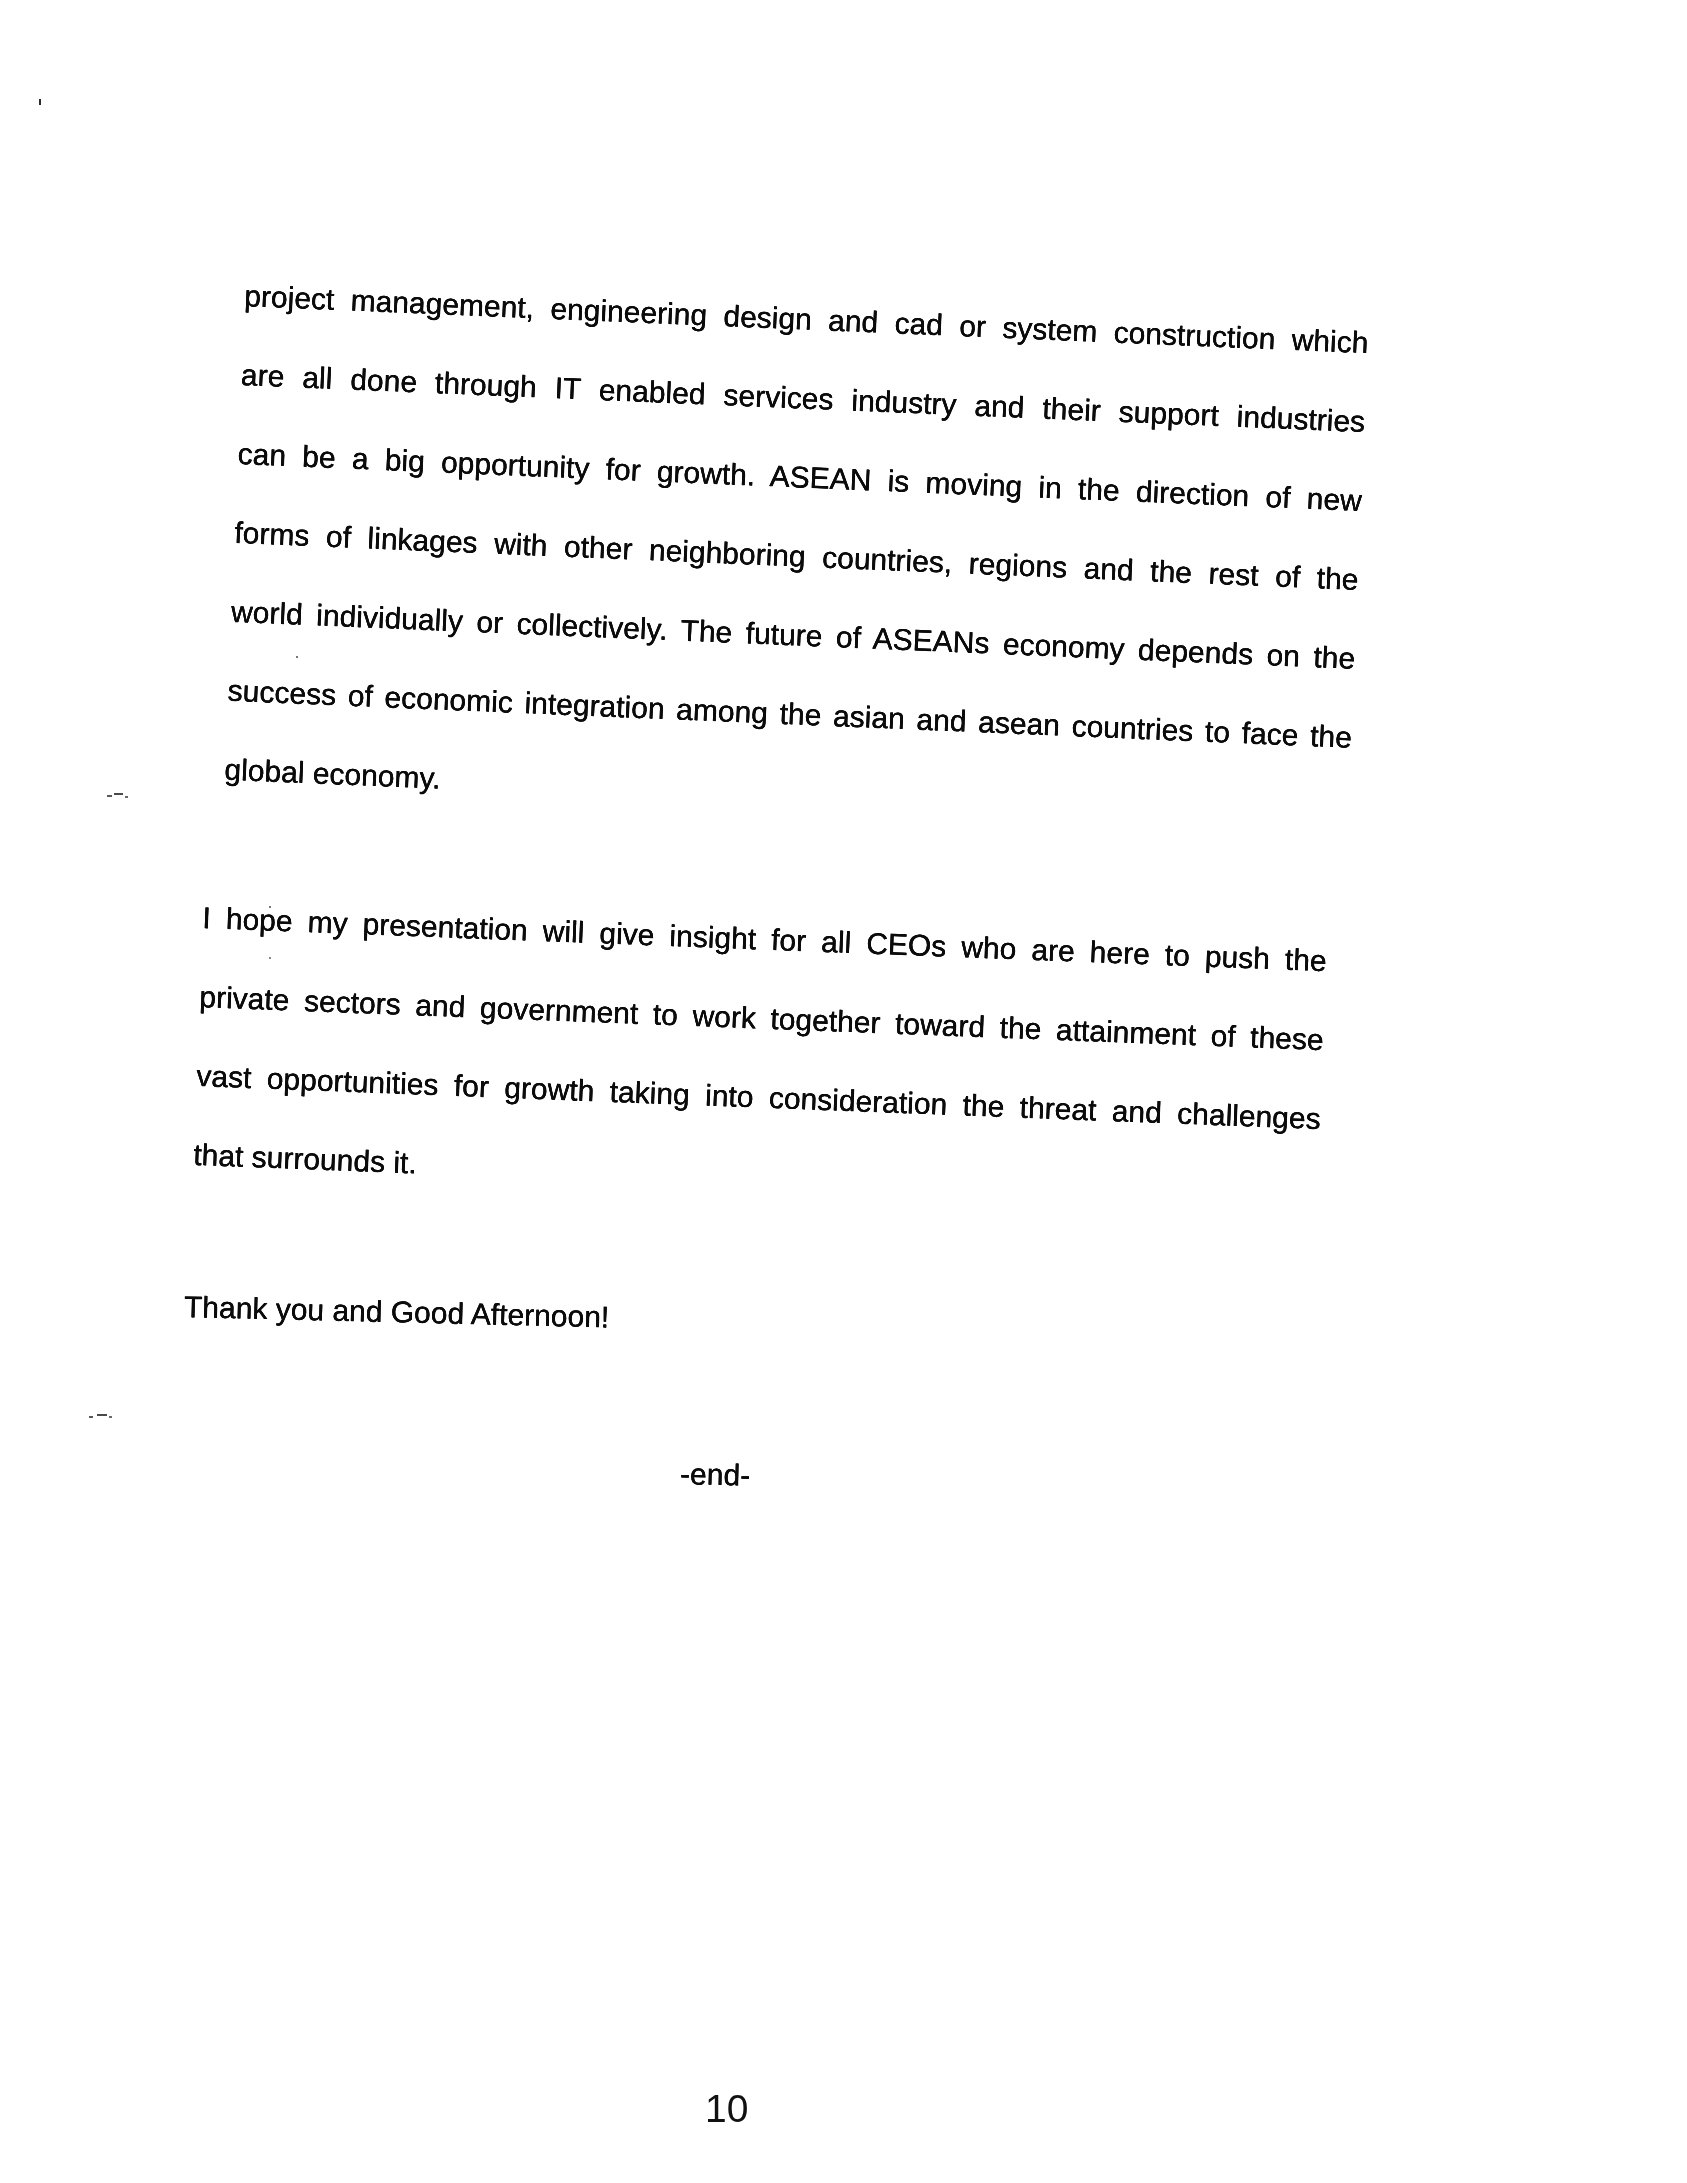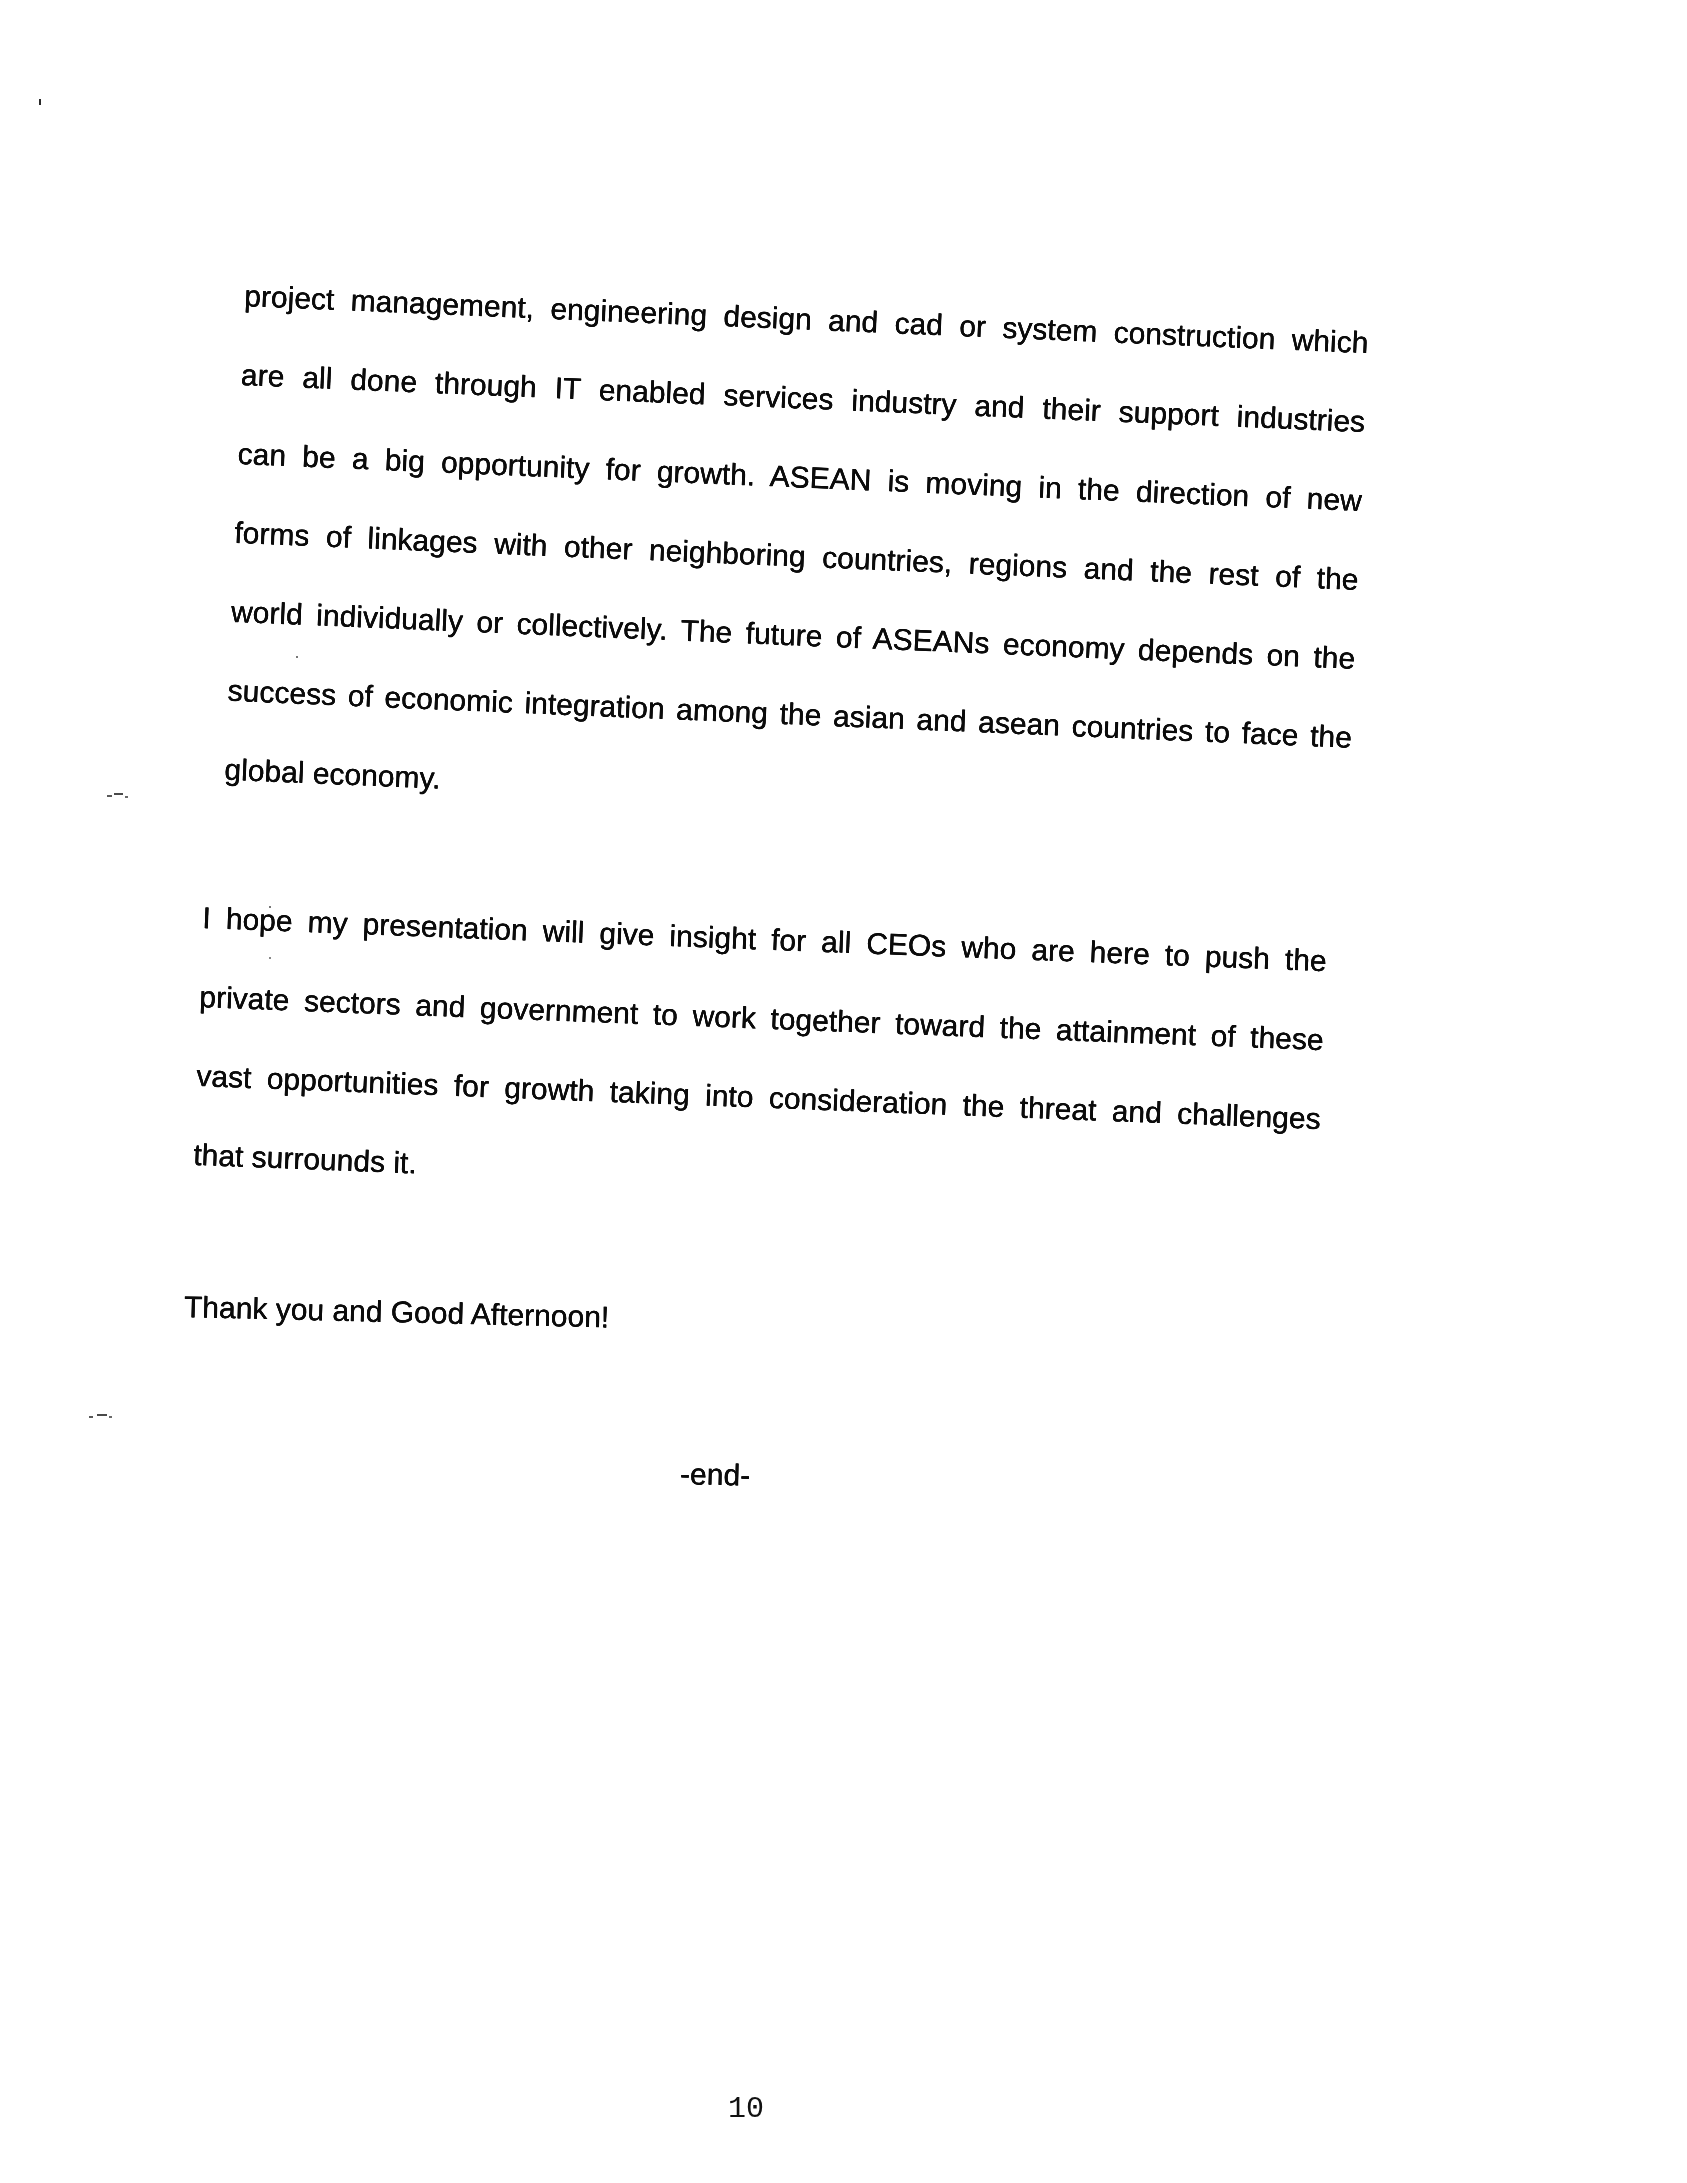--- a/index.html
+++ b/index.html
@@ -34,23 +34,23 @@
   }
   .end-marker {
     position: absolute;
     left: 681px; top: 1434px;
     font-size: 30px; line-height: 79px;
     transform: rotate(1.3deg); transform-origin: 0 0;
     white-space: nowrap;
   }
   .page-number {
     position: absolute;
-    left: 728px; top: 2089px;
-    font-family: Liberation Mono, monospace;
-    font-size: 30px; line-height: 40px;
+    left: 705px; top: 2089px;
+    font-family: Liberation Sans, sans-serif;
+    font-size: 39px; line-height: 40px;
     text-shadow: none;
     color: #111;
   }
   .artifact { position: absolute; }
   .a-tick  { left: 39px;  top: 99px;  width: 2px;  height: 6px; background: #2a2a2a; }
   .a-d1a   { left: 107px; top: 795px; width: 4.6px;  height: 2px; background: #5a5a5a; }
   .a-d1b   { left: 114px; top: 793px; width: 8.6px; height: 2px; background: #4a4a4a; }
   .a-d1c   { left: 125px; top: 796px; width: 2.6px;  height: 2px; background: #6a6a6a; }
   .a-d2a   { left: 89px; top: 1416px; width: 4px;  height: 2px; background: #5a5a5a; }
   .a-d2b   { left: 97px; top: 1414px; width: 10px; height: 2px; background: #4a4a4a; }

